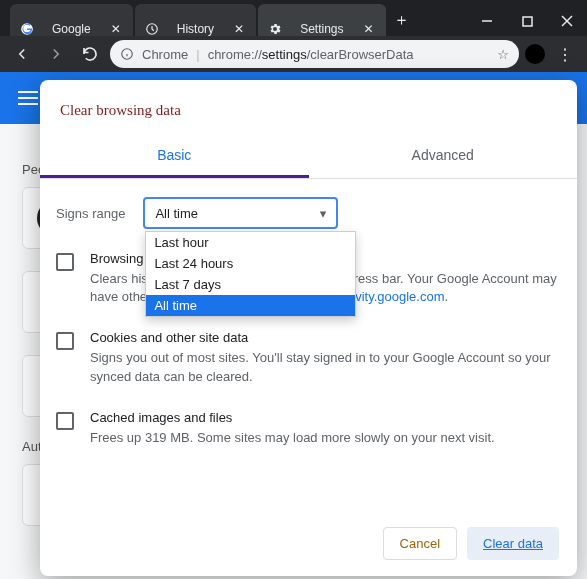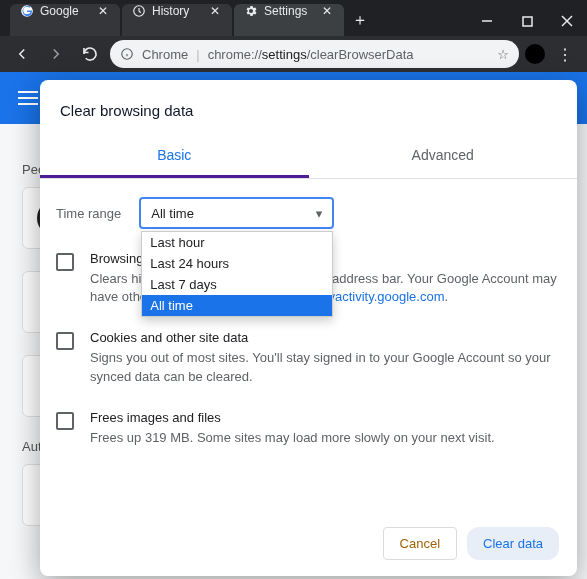--- a/index.html
+++ b/index.html
@@ -1,19 +1,19 @@
 <!DOCTYPE html>
 <html><head>
   <meta charset="utf-8">
   <style>
     * { margin: 0; padding: 0; box-sizing: border-box; font-family: "Segoe UI", Arial, sans-serif; }
     body { background: #202124; width: 587px; height: 579px; overflow: hidden; position: relative; }
     .titlebar { height: 36px; background: #202124; display: flex; align-items: flex-end; }
     .tabs { display: flex; height: 32px; margin-left: 10px; flex: 1; }
-    .tab { display: flex; align-items: flex-start; background: #35363a; color: #e8eaed; padding: 0 10px; margin-right: 2px; border-radius: 6px 6px 0 0; font-size: 12px; gap: 6px; min-width: 110px; cursor: pointer; }
+    .tab { display: flex; align-items: flex-end; background: #35363a; color: #e8eaed; padding: 0 10px; margin-right: 2px; border-radius: 6px 6px 0 0; font-size: 12px; gap: 18px; min-width: 110px; cursor: pointer; }
     .tab.active { background: #3c4043; }
     .tab .tabicon { width: 14px; height: 14px; display: flex; align-items: center; justify-content: center; }
     .tab .tabclose { margin-left: auto; padding: 0 2px; }
     .newtab { width: 28px; height: 28px; display: flex; align-items: center; justify-content: center; color: #e8eaed; cursor: pointer; align-self: center; }
     .wincontrols { display: flex; height: 30px; margin-left: auto; }
     .winbtn { width: 40px; display: flex; align-items: center; justify-content: center; color: #e8eaed; cursor: pointer; }
     .toolbar { height: 36px; background: #2d2e31; display: flex; align-items: center; padding: 0 8px; gap: 6px; }
     .navbtn { width: 28px; height: 28px; border-radius: 50%; display: flex; align-items: center; justify-content: center; color: #9aa0a6; cursor: pointer; }
     .navbtn.enabled { color: #e8eaed; }
     .omnibox { flex: 1; height: 28px; background: #f1f3f4; border-radius: 14px; display: flex; align-items: center; padding: 0 10px; font-size: 13px; color: #5f6368; gap: 8px; justify-content: flex-end; }
@@ -27,40 +27,40 @@
     .content { position: absolute; top: 72px; left: 0; right: 0; bottom: 0; background: #e8eaed; }
     .bluebar { height: 52px; background: #1a73e8; display: flex; align-items: center; padding: 0 18px; gap: 14px; color: #fff; }
     .hamburger { width: 20px; height: 14px; display: flex; flex-direction: column; justify-content: space-between; }
     .hamburger span { height: 2px; background: #fff; }
     .searchicon-right { margin-left: auto; }
     .page { background: #f6f7f8; padding: 20px 22px; font-size: 13px; color: #555; height: calc(100% - 52px); }
     .sectionlabel { margin: 18px 0 10px; }
     .card { background: #fff; border: 1px solid #e0e0e0; border-radius: 6px; height: 62px; margin-bottom: 22px; display: flex; align-items: center; padding: 0 14px; }
     .blackcircle { width: 36px; height: 36px; background: #222; border-radius: 50%; }
     .modal-backdrop { position: absolute; top: 80px; left: 40px; right: 10px; bottom: 3px; background: #fff; border-radius: 8px; box-shadow: 0 8px 30px rgba(0,0,0,0.35); display: flex; flex-direction: column; overflow: visible; }
-    .modal-title { font-size: 15px; color: #0f172a; padding: 22px 20px 16px; }
+    .modal-title { font-size: 15px; color: #7f1d1d; padding: 22px 20px 16px; font-family: Liberation Serif, serif; }
     .tabrow { display: flex; border-bottom: 1px solid #e0e0e0; }
     .mtab { flex: 1; text-align: center; padding: 12px 0; font-size: 14px; color: #5f6368; cursor: pointer; }
     .mtab.active { color: #1a73e8; font-weight: 500; border-bottom: 3px solid #4c1d95; }
     .modal-body { padding: 18px 16px; color: #5f6368; font-size: 13px; flex: 1; position: relative; }
     .row-range { display: flex; align-items: center; gap: 18px; margin-bottom: 22px; position: relative; }
     .label-range { font-size: 13px; color: #5f6368; }
     .select { position: relative; width: 195px; height: 32px; border: 2px solid #4285f4; border-radius: 4px; display: flex; align-items: center; padding: 8px 10px; font-size: 13px; color: #202124; cursor: pointer; }
     .select .caret { margin-left: auto; color: #5f6368; }
-    .dropdown { position: absolute; left: 0; top: 32px; width: 192px; background: #fff; border: 1px solid #ccc; box-shadow: 0 4px 10px rgba(0,0,0,0.2); z-index: 20; }
+    .dropdown { position: absolute; left: 0; top: 32px; width: 211px; background: #fff; border: 1px solid #ccc; box-shadow: 0 4px 10px rgba(0,0,0,0.2); z-index: 20; }
     .dropdown .opt { padding: 3px 8px; font-size: 13px; color: #202124; cursor: pointer; }
     .dropdown .opt.selected { background: #1a73e8; color: #fff; }
     .check-row { display: flex; gap: 16px; margin-bottom: 24px; }
     .checkbox { width: 18px; height: 18px; border: 2px solid #5f6368; border-radius: 2px; flex-shrink: 0; margin-top: 2px; cursor: pointer; }
     .check-text .title { color: #202124; font-size: 13px; margin-bottom: 4px; }
     .check-text .desc { color: #5f6368; font-size: 13px; line-height: 1.4; }
     .check-text .link { color: #1a73e8; }
     .modal-footer { padding: 16px 18px; display: flex; justify-content: flex-end; gap: 10px; border-top: 1px solid transparent; }
     .btn-text { padding: 8px 16px; border: 1px solid #dadce0; border-radius: 4px; font-size: 13px; color: #a16207; background: #fff; cursor: pointer; }
-    .btn-filled { padding: 8px 16px; border: none; border-radius: 12px; font-size: 13px; color: #1a73e8; background: #e8eef7; cursor: pointer; }
+    .btn-filled { padding: 8px 16px; border: none; border-radius: 4px; font-size: 13px; color: #1a73e8; background: #e8eef7; cursor: pointer; text-decoration: underline; }
     svg { display: block; }
   </style>
 </head>
 <body>
 
 <div class="titlebar">
   <div class="tabs">
     <div class="tab">
       <span class="tabicon">
         <svg width="14" height="14" viewBox="0 0 24 24">
@@ -173,21 +173,21 @@
 </div>
 
 <div class="modal-backdrop">
   <div class="modal-title">Clear browsing data</div>
   <div class="tabrow">
     <div class="mtab active">Basic</div>
     <div class="mtab">Advanced</div>
   </div>
   <div class="modal-body">
     <div class="row-range">
-      <span class="label-range">Time range</span>
+      <span class="label-range">Signs range</span>
       <div class="select">
         <span>All time</span>
         <span class="caret">▾</span>
         <div class="dropdown">
           <div class="opt">Last hour</div>
           <div class="opt">Last 24 hours</div>
           <div class="opt">Last 7 days</div>
           <div class="opt selected">All time</div>
         </div>
       </div>
@@ -205,21 +205,21 @@
       <div class="checkbox"></div>
       <div class="check-text">
         <div class="title">Cookies and other site data</div>
         <div class="desc">Signs you out of most sites. You'll stay signed in to your Google Account so your synced data can be cleared.</div>
       </div>
     </div>
 
     <div class="check-row">
       <div class="checkbox"></div>
       <div class="check-text">
-        <div class="title">Frees images and files</div>
+        <div class="title">Cached images and files</div>
         <div class="desc">Frees up 319 MB. Some sites may load more slowly on your next visit.</div>
       </div>
     </div>
   </div>
   <div class="modal-footer">
     <button class="btn-text">Cancel</button>
     <button class="btn-filled">Clear data</button>
   </div>
 </div>
 

